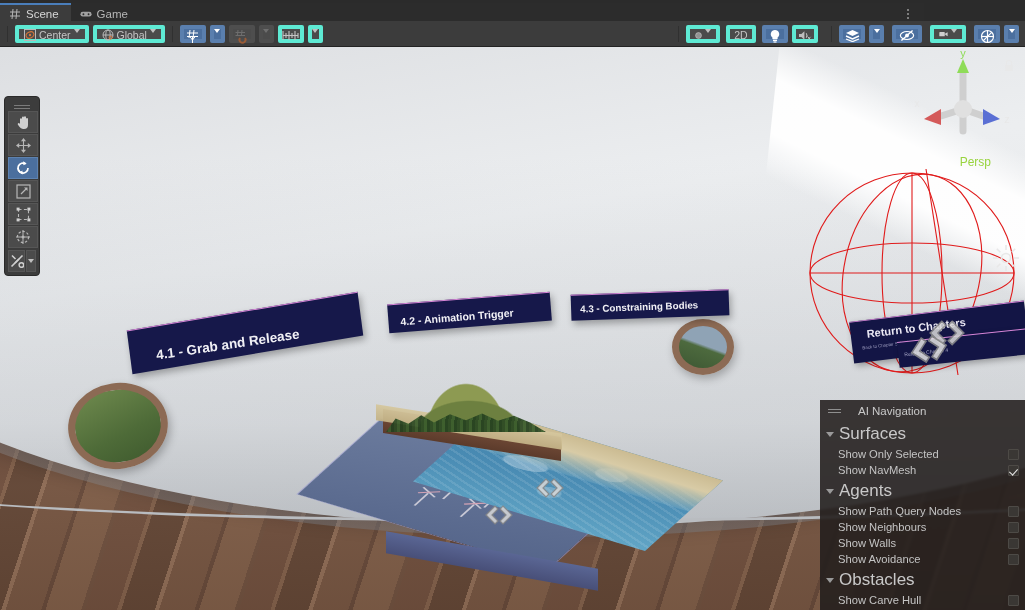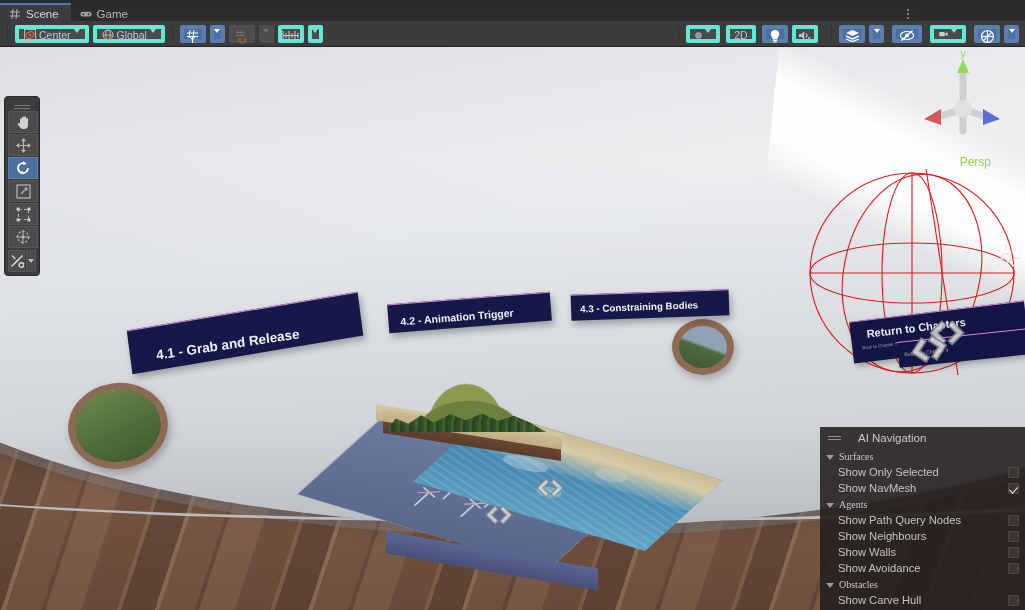--- a/index.html
+++ b/index.html
@@ -180,21 +180,21 @@
     background:rgba(34,30,28,.88); color:#cfcfcf; font-size:11.5px;
     padding:4px 0 2px; backdrop-filter:blur(1px); }
   #ainav-head { display:flex; align-items:center; gap:17px; padding:1px 8px 4px 8px; }
   #ainav-grip { width:13px; height:7px; flex:none; display:flex; flex-direction:column;
     justify-content:center; gap:2px; }
   #ainav-grip i { display:block; height:1px; background:#8f8f8f; }
   #ainav-title { font-size:11.5px; color:#c9c9c9; }
   .section { display:flex; align-items:center; gap:5px; padding:3px 8px 2px 6px; }
   .tri { width:0;height:0;border-left:4.5px solid transparent;border-right:4.5px solid transparent;
     border-top:5.5px solid #9a9a9a; flex:none; margin-top:1px; }
-  .section-lbl { font-size:10px; color:#c8c8c8;font-family:Liberation Serif, serif; }
+  .section-lbl { font-size:17px; color:#c8c8c8; }
   .row { display:flex; align-items:center; justify-content:space-between;
     padding:1px 6px 1px 18px; height:16px; }
   .row-lbl { font-size:11.2px; color:#c4c4c4; }
   .cbx { width:11px; height:11px; background:#3a3734; border:1px solid #4d4a46;
     border-radius:1px; flex:none; position:relative; }
   .cbx.on::after { content:""; position:absolute; left:2px; top:1px; width:4px; height:7px;
     border:solid #e8e8e8; border-width:0 1.6px 1.6px 0; transform:rotate(42deg); }
 </style>
 </head>
 <body>

